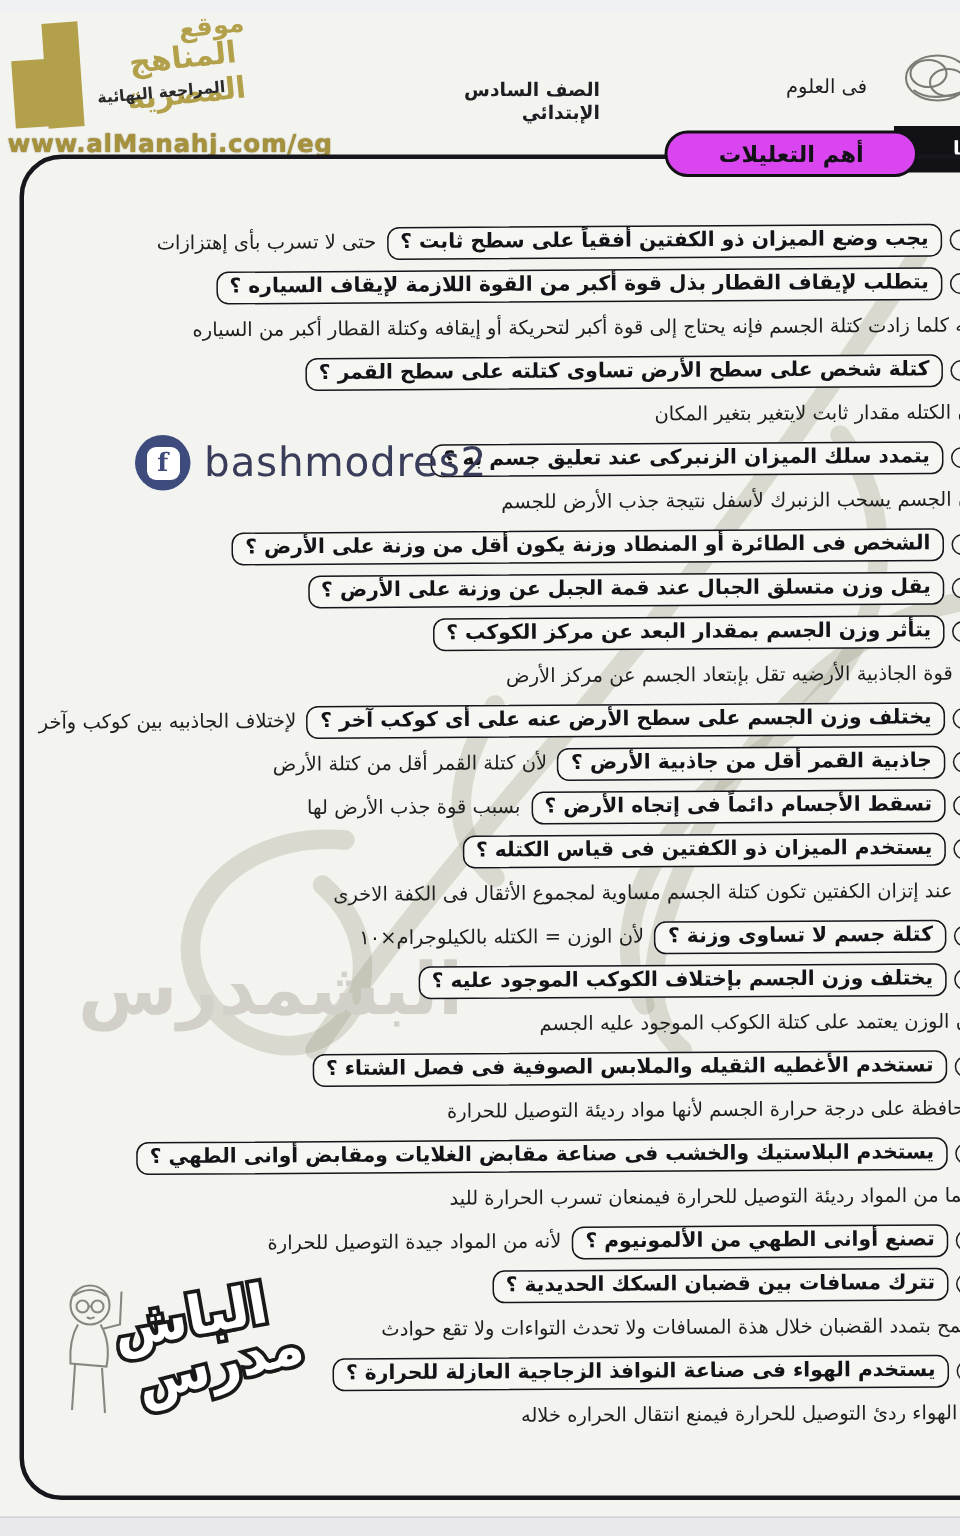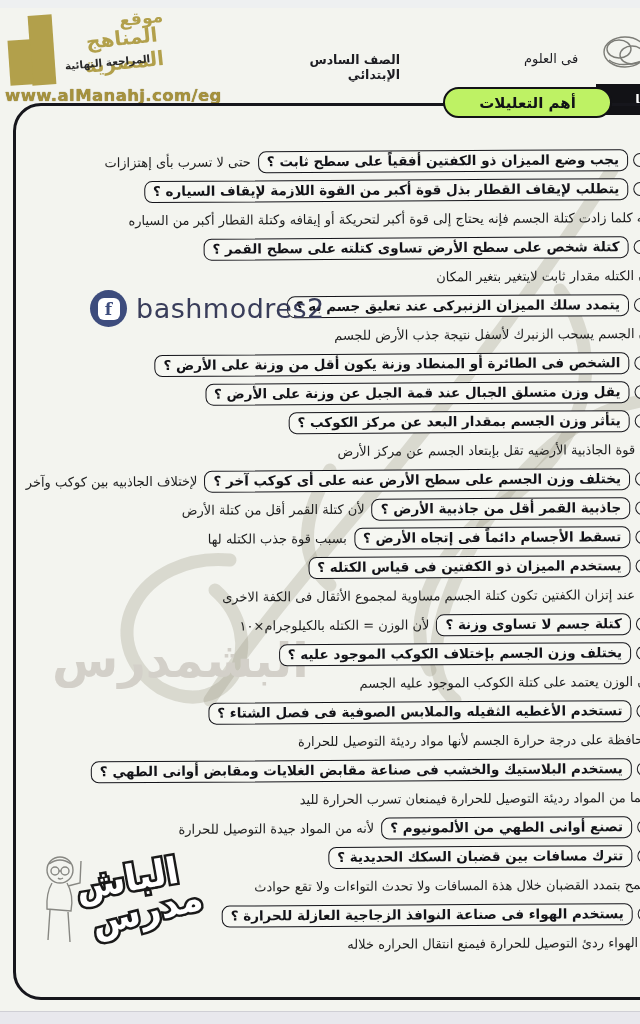--- a/index.html
+++ b/index.html
@@ -25,21 +25,21 @@
     font-size:17px;font-weight:bold;color:#b2a04b;transform:rotate(-6deg);}
   .site-line2{position:absolute;left:58px;top:26px;width:130px;direction:rtl;text-align:center;
     font-size:20px;font-weight:bold;color:#b2a04b;transform:rotate(-6deg);letter-spacing:-1px;}
   .site-sub{position:absolute;left:60px;top:56px;width:95px;direction:rtl;text-align:center;
     font-size:10.5px;font-weight:bold;color:#2a2a2a;transform:rotate(-5deg);}
   .site-url{position:absolute;left:5px;top:86px;font-size:16.5px;font-weight:bold;color:#a6923d;
     letter-spacing:.4px;text-shadow:0 0 1px #6d5e22;}
 
   .banner-fragment{position:absolute;left:596px;top:84px;width:54px;height:31px;background:#121216;
     color:#fff;font-size:13px;font-weight:bold;line-height:31px;padding-left:7px;box-sizing:border-box;direction:rtl;text-align:right;}
-  .title-capsule{position:absolute;left:443px;top:87px;width:169px;height:31px;background:#bef264;
+  .title-capsule{position:absolute;left:443px;top:87px;width:169px;height:31px;background:#d946ef;
     border:2.5px solid #121216;border-radius:17px;box-sizing:border-box;
     display:flex;align-items:center;justify-content:center;z-index:3;
     font-size:15px;font-weight:bold;color:#121216;direction:rtl;}
 
   
   .main-box{position:absolute;left:13px;top:103px;right:-26px;bottom:24px;
     border:3px solid #16161c;border-radius:28px;box-sizing:border-box;}
 
   
   .signature-svg{position:absolute;left:0;top:0;z-index:1;pointer-events:none;}
@@ -165,21 +165,21 @@
 
   <div class="qa-row">
     <span class="q-bullet"></span>
     <span class="q-box">جاذبية القمر أقل من جاذبية الأرض ؟</span>
     <span class="answer-inline">لأن كتلة القمر أقل من كتلة الأرض</span>
   </div>
 
   <div class="qa-row">
     <span class="q-bullet"></span>
     <span class="q-box">تسقط الأجسام دائماً فى إتجاه الأرض ؟</span>
-    <span class="answer-inline">بسبب قوة جذب الكتله لها</span>
+    <span class="answer-inline">بسبب قوة جذب الأرض لها</span>
   </div>
 
   <div class="qa-row">
     <span class="q-bullet"></span>
     <span class="q-box">يستخدم الميزان ذو الكفتين فى قياس الكتله ؟</span>
 
   </div>
 <div class="answer-below">نه عند إتزان الكفتين تكون كتلة الجسم مساوية لمجموع الأثقال فى الكفة الاخرى</div>
   <div class="qa-row">
     <span class="q-bullet"></span>

